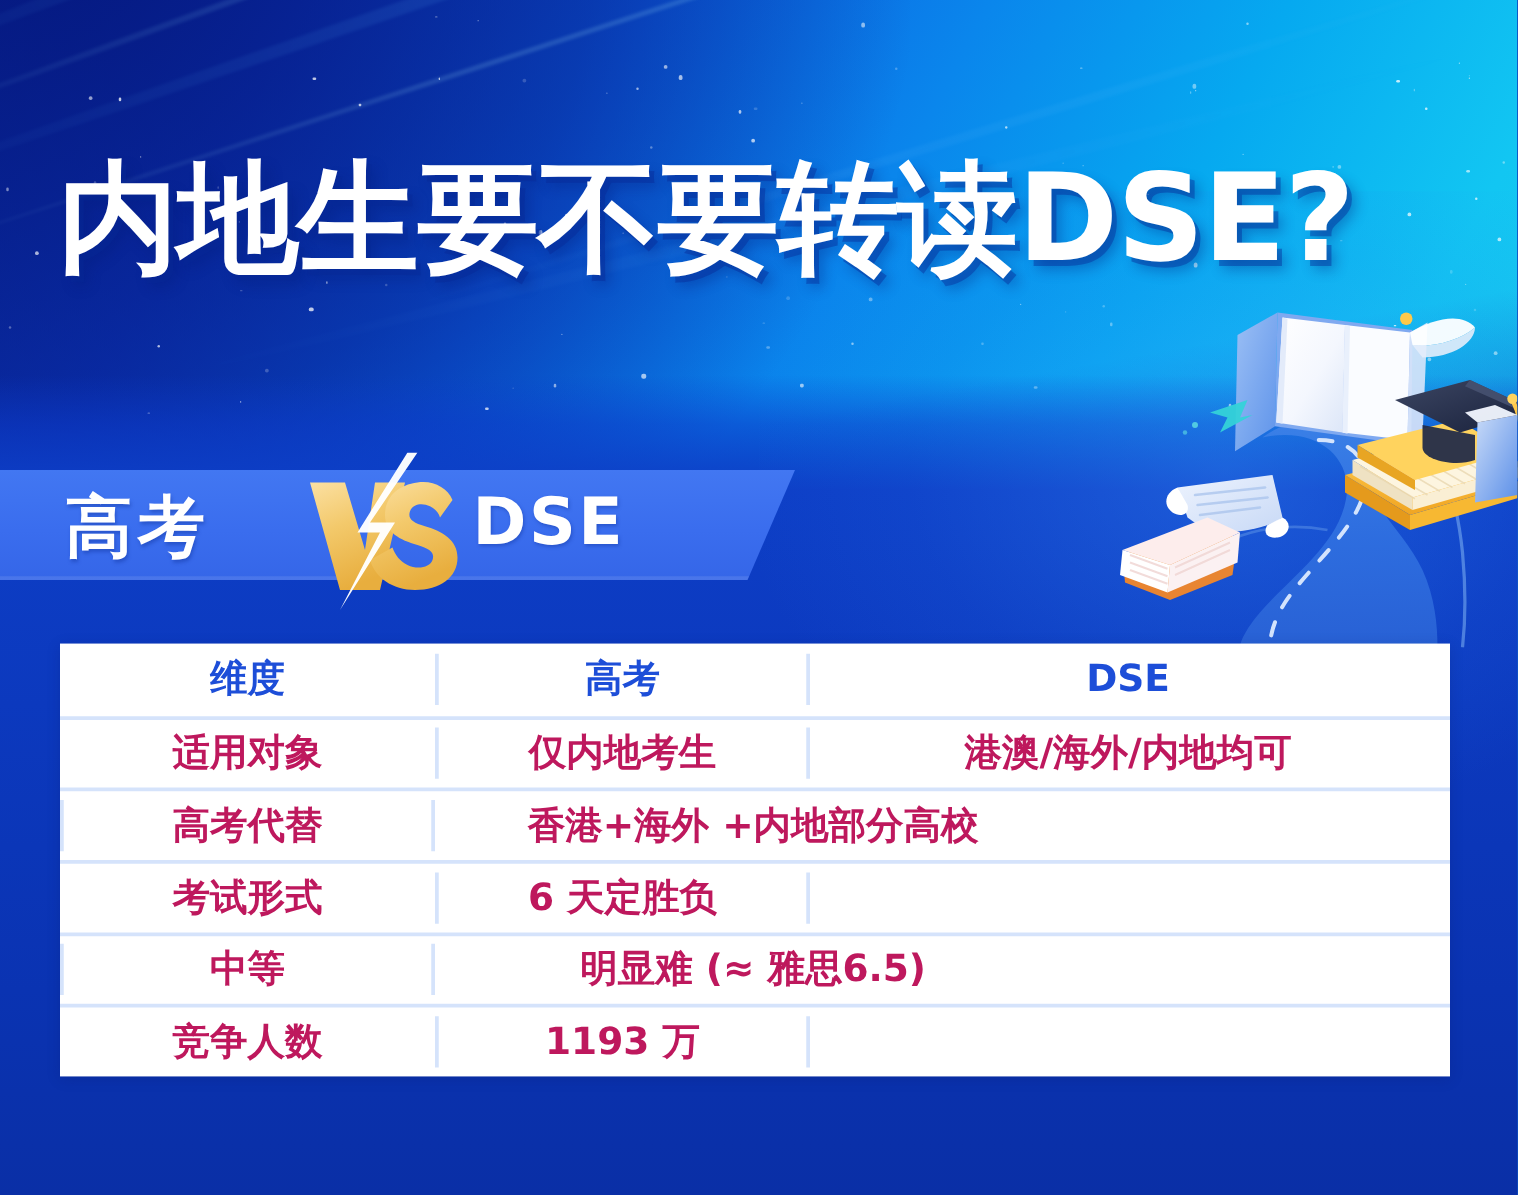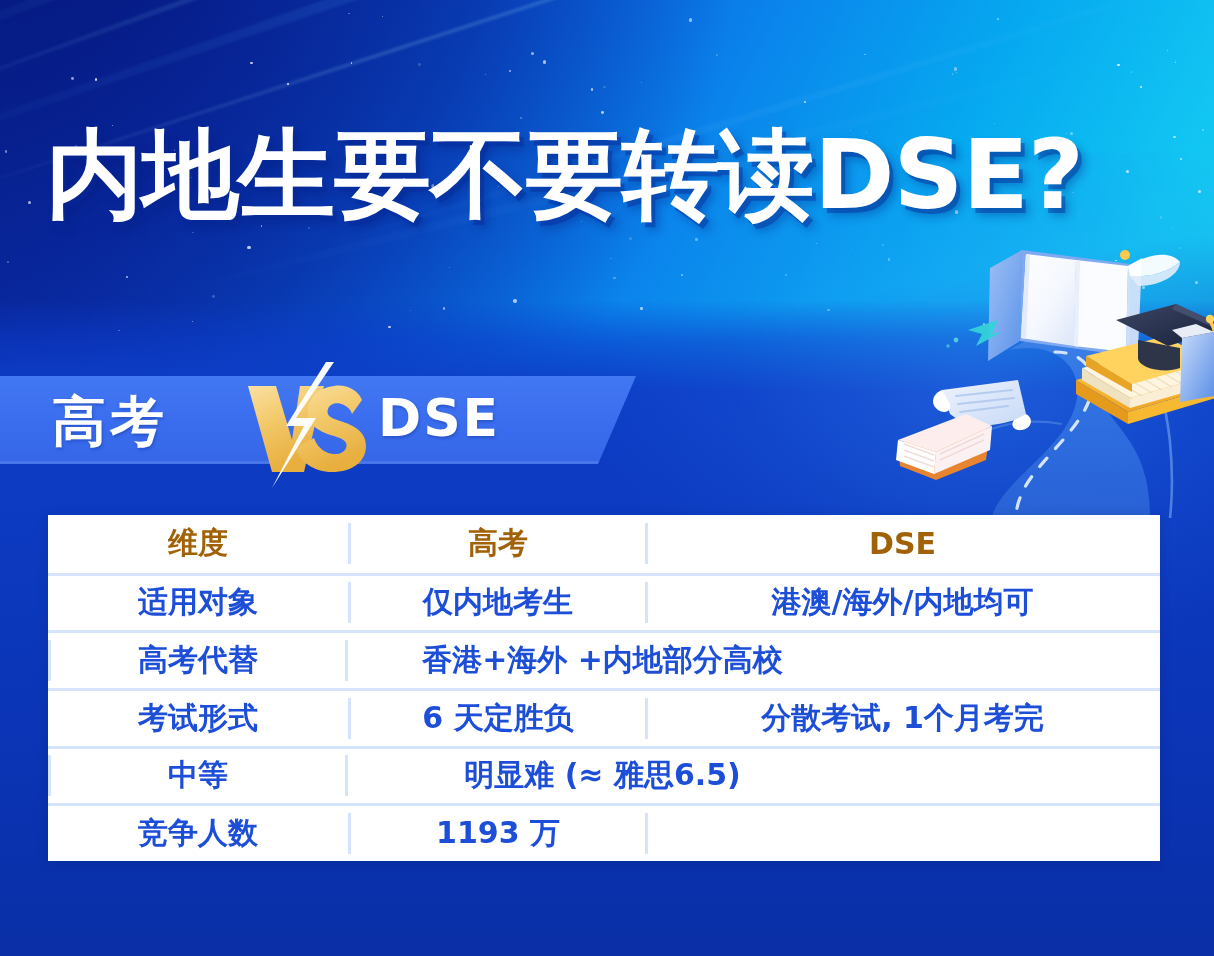--- a/index.html
+++ b/index.html
@@ -150,32 +150,32 @@
     display:flex;
     height:57.66px;
     align-items:center;
     position:relative;
     background:#ffffff;
   }
   .trow + .trow { border-top:3px solid #D5E3FB; }
   .tcell {
     flex:0 0 auto;
     text-align:center;
-    color:#1d4ed8;
+    color:#be185d;
     font-size:30px;
     font-weight:bold;
     font-family:"DejaVu Sans","Liberation Sans",sans-serif;
     white-space:nowrap;
     overflow:hidden;
     position:relative;
   }
   .c0 { width:300px; }
   .c1 { width:300px; border-left:3px solid #D5E3FB; border-right:3px solid #D5E3FB; }
   .c2 { width:509px; }
-  .trow.head .tcell { color:#a16207; font-weight:bold; }
+  .trow.head .tcell { color:#1d4ed8; font-weight:bold; }
 
   
   .illus { position:absolute; left:880px; top:228px; width:334px; height:290px; }
 </style>
 </head>
 <body>
 
 <div id="poster">
 
   <div class="bg-base"></div>
@@ -463,21 +463,20 @@
       <div class="tcell c1">仅内地考生</div>
       <div class="tcell c2">港澳/海外/内地均可</div>
     </div>
     <div class="trow">
       <div class="tcell c1">高考代替</div>
       <div class="tcell c2">香港+海外 +内地部分高校</div>
     </div>
     <div class="trow">
       <div class="tcell c0">考试形式</div>
       <div class="tcell c1">6 天定胜负</div>
-      <div class="tcell c2">分散考试, 1个月考完</div>
     </div>
     <div class="trow">
       <div class="tcell c1">中等</div>
       <div class="tcell c2">明显难 (≈ 雅思6.5)</div>
     </div>
     <div class="trow">
       <div class="tcell c0">竞争人数</div>
       <div class="tcell c1">1193 万</div>
     </div>
   </div>

